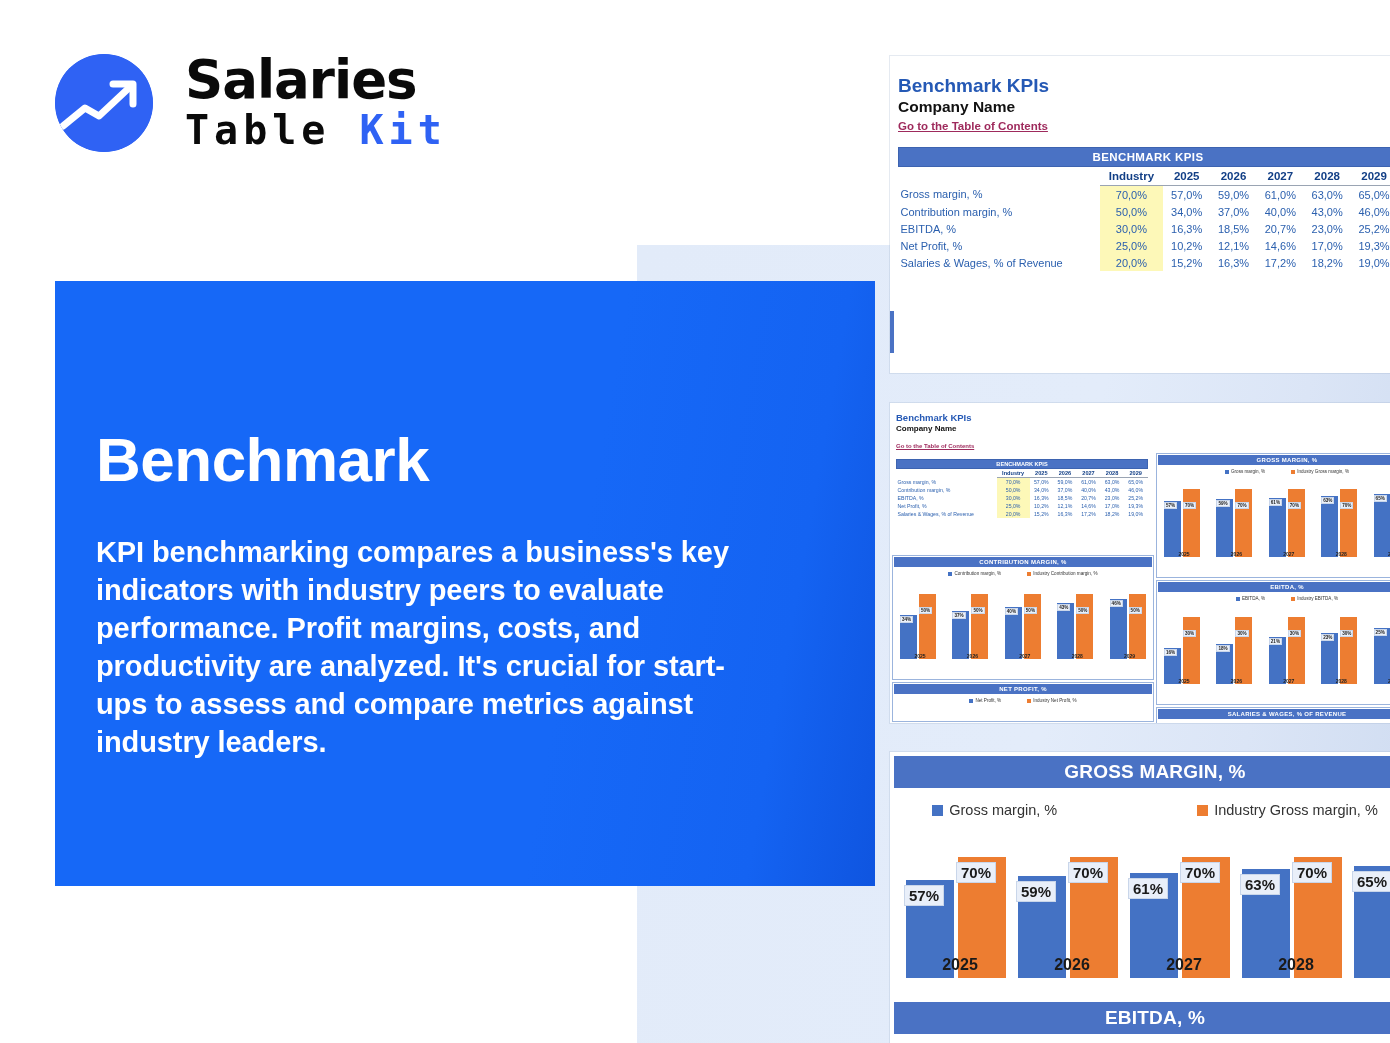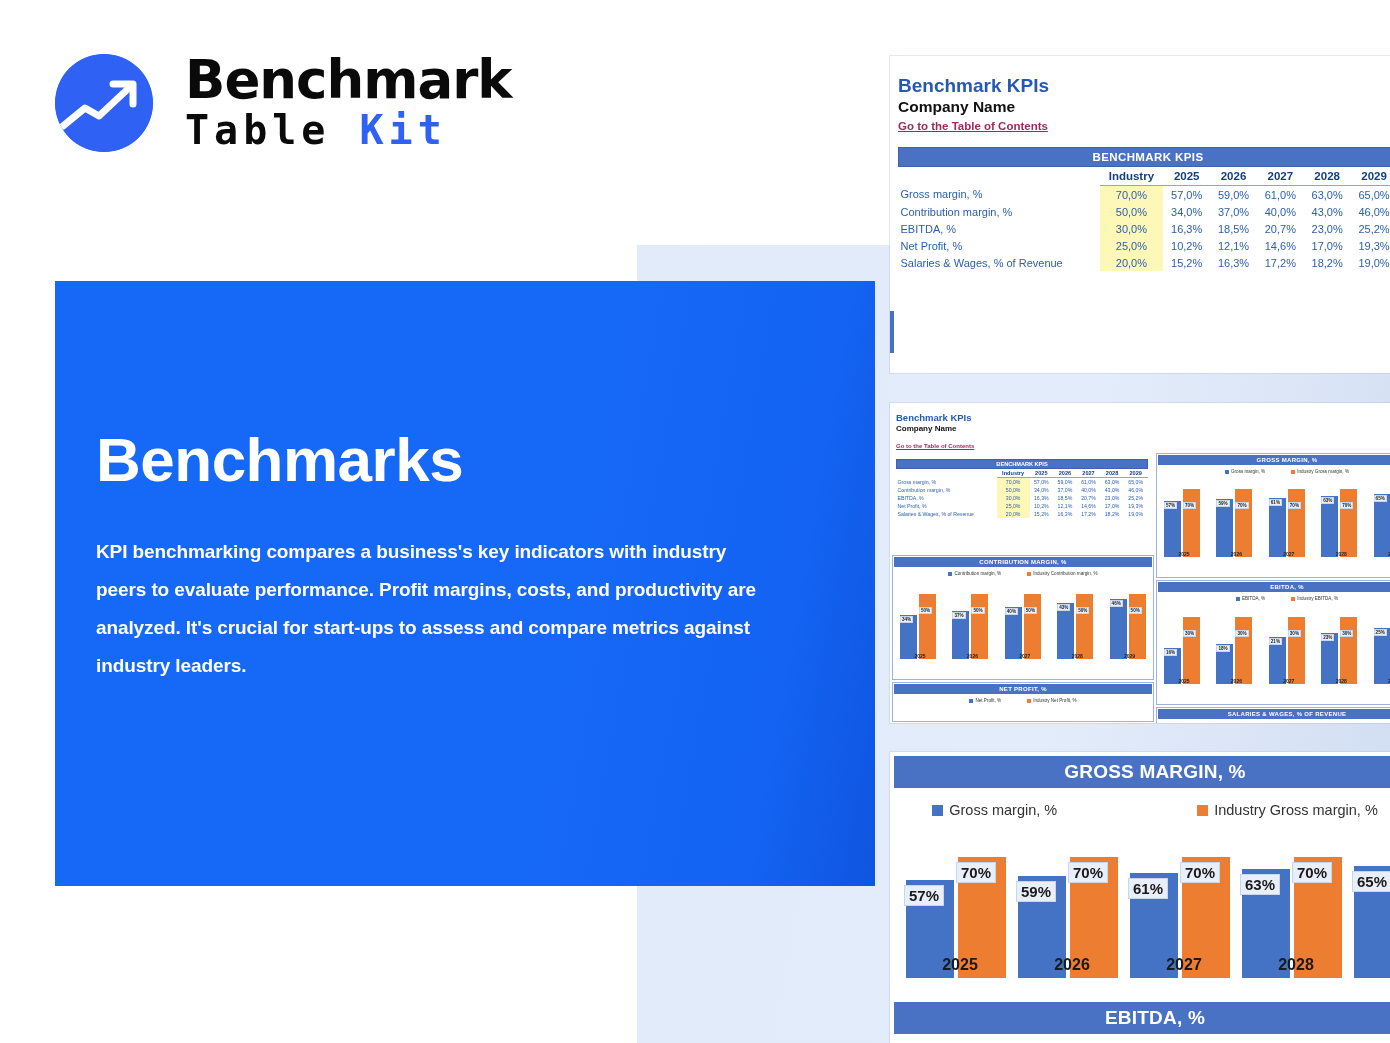--- a/index.html
+++ b/index.html
@@ -38,21 +38,21 @@
   .logo-kit { color: #2f62f4; }
 
   
   .headline {
     position: absolute; left: 96px; top: 424px; width: 700px;
     font-size: 62px; font-weight: 700; color: #ffffff; letter-spacing: -0.5px;
     line-height: 72px;
   }
   .body-text {
     position: absolute; left: 96px; top: 533px; width: 676px;
-    font-size: 19px; font-weight: 700; color: #ffffff; line-height: 38px;
+    font-size: 29px; font-weight: 700; color: #ffffff; line-height: 38px;
     letter-spacing: -0.1px;
   }
 
   
   .card {
     position: absolute; background: #ffffff; overflow: hidden;
     box-shadow: 0 0 0 1px rgba(150,170,200,.25);
   }
   #card-top   { left: 890px; top: 56px;  width: 530px; height: 317px; }
   #card-mid   { left: 890px; top: 403px; width: 530px; height: 320px; }
@@ -159,26 +159,26 @@
             <circle cx="49" cy="49" r="49"></circle>
           </clipPath>
         <g clip-path="url(#c)">
           <circle cx="49" cy="49" r="49" fill="#2f62f4"></circle>
           <path d="M8 72 L30 54 L44 62 L76 32" stroke="#fff" stroke-width="7" fill="none" stroke-linecap="round" stroke-linejoin="round"></path>
           <path d="M58 30 H78 V50" stroke="#fff" stroke-width="7" fill="none" stroke-linecap="round" stroke-linejoin="round"></path>
         </g>
       </svg>
     </div>
     <div class="logo-text">
-      <div class="logo-line1">Benchmark</div>
+      <div class="logo-line1">Salaries</div>
       <div class="logo-line2"><span>Table </span><span class="logo-kit">Kit</span></div>
     </div>
   </div>
 
-  <div class="headline">Benchmarks</div>
+  <div class="headline">Benchmark</div>
   <div class="body-text">KPI benchmarking compares a business's key indicators with industry peers to evaluate performance. Profit margins, costs, and productivity are analyzed. It's crucial for start-ups to assess and compare metrics against industry leaders.</div>
 
   <div class="card" id="card-top">
     <div class="leftrail"></div>
     <div class="pad">
       <div class="xl-title">Benchmark KPIs</div>
       <div class="xl-sub">Company Name</div>
       <a class="xl-link" href="#">Go to the Table of Contents</a>
       <table class="kpi">
         <tbody>

